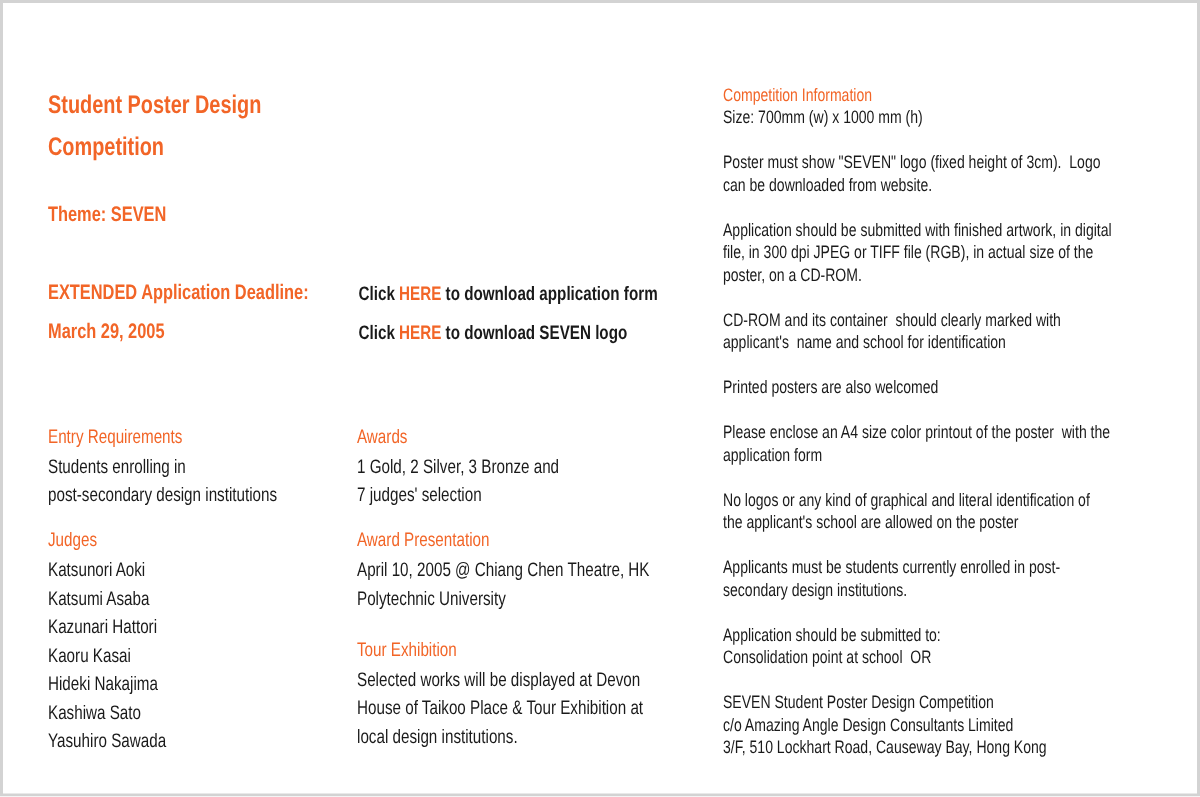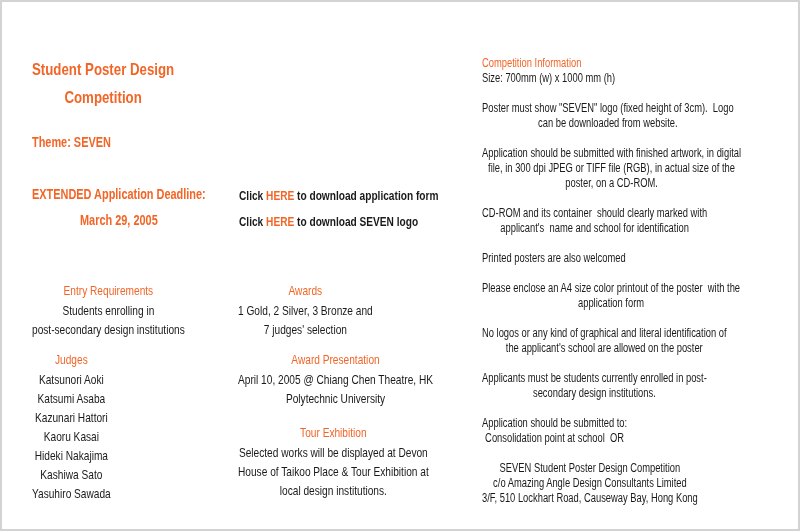--- a/index.html
+++ b/index.html
@@ -12,21 +12,20 @@
   html, body { background: #fff; }
   .page {
     position: relative;
     width: 800px;
     height: 531px;
     background: var(--background);
     border: 2px solid var(--border);
     font-family: "Liberation Sans", sans-serif;
     color: var(--text);
     overflow: hidden;
-    text-align: center;
   }
   .block { position: absolute; }
   
   .cond { transform: scaleX(0.78); transform-origin: 0 0; }
   .pre { white-space: pre-wrap; width: max-content; }
 
   #title    { left: 30px; top: 54px;  font-size: 17px; line-height: 28px; font-weight: bold; color: var(--accent); }
   #theme    { left: 30px; top: 131px; font-size: 14px; line-height: 19px; font-weight: bold; color: var(--accent); }
   #deadline { left: 30px; top: 179px; font-size: 14px; line-height: 26px; font-weight: bold; color: var(--accent); }
 

